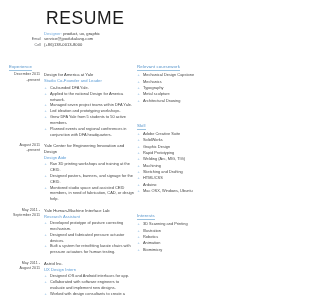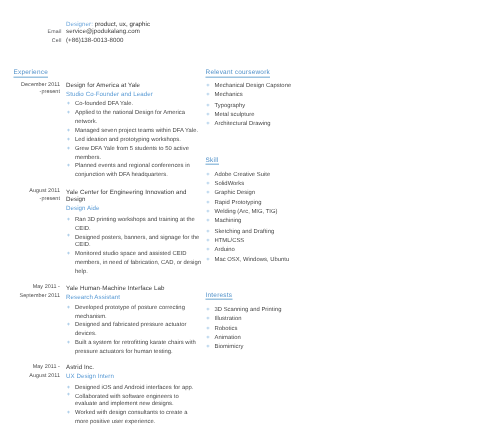--- a/index.html
+++ b/index.html
@@ -176,20 +176,21 @@
   }
 
   .rsection { margin-bottom: 2px; }
 </style>
 </head>
 <body>
 
 <div class="page">
 
   <div class="header">
+    <h1 class="title">RESUME</h1>
 
     <div class="contact-block">
       <div class="contact-row">
         <div class="contact-label"></div>
         <div class="contact-value">
           <span class="tagline-key">Designer:</span>
           <span class="tagline-val">product, ux, graphic</span>
         </div>
       </div>
 

